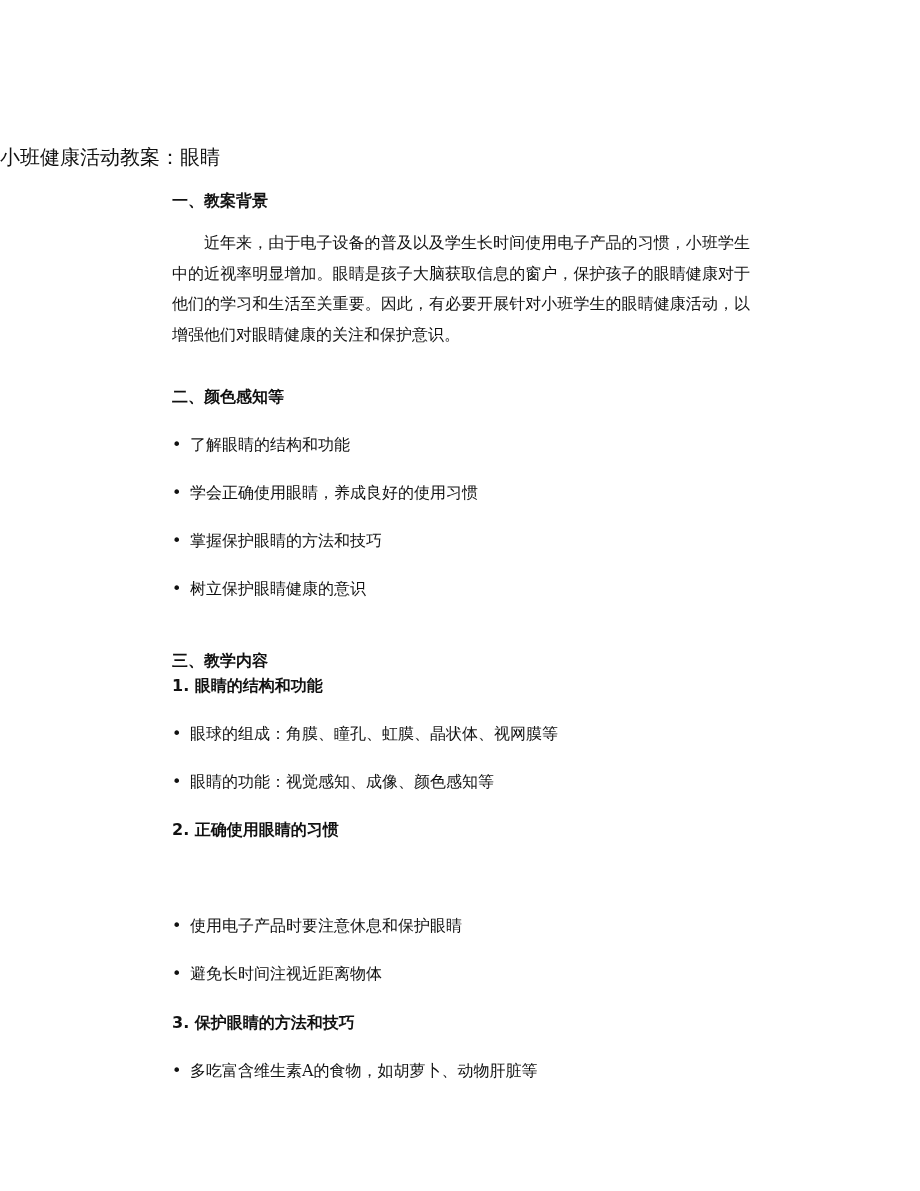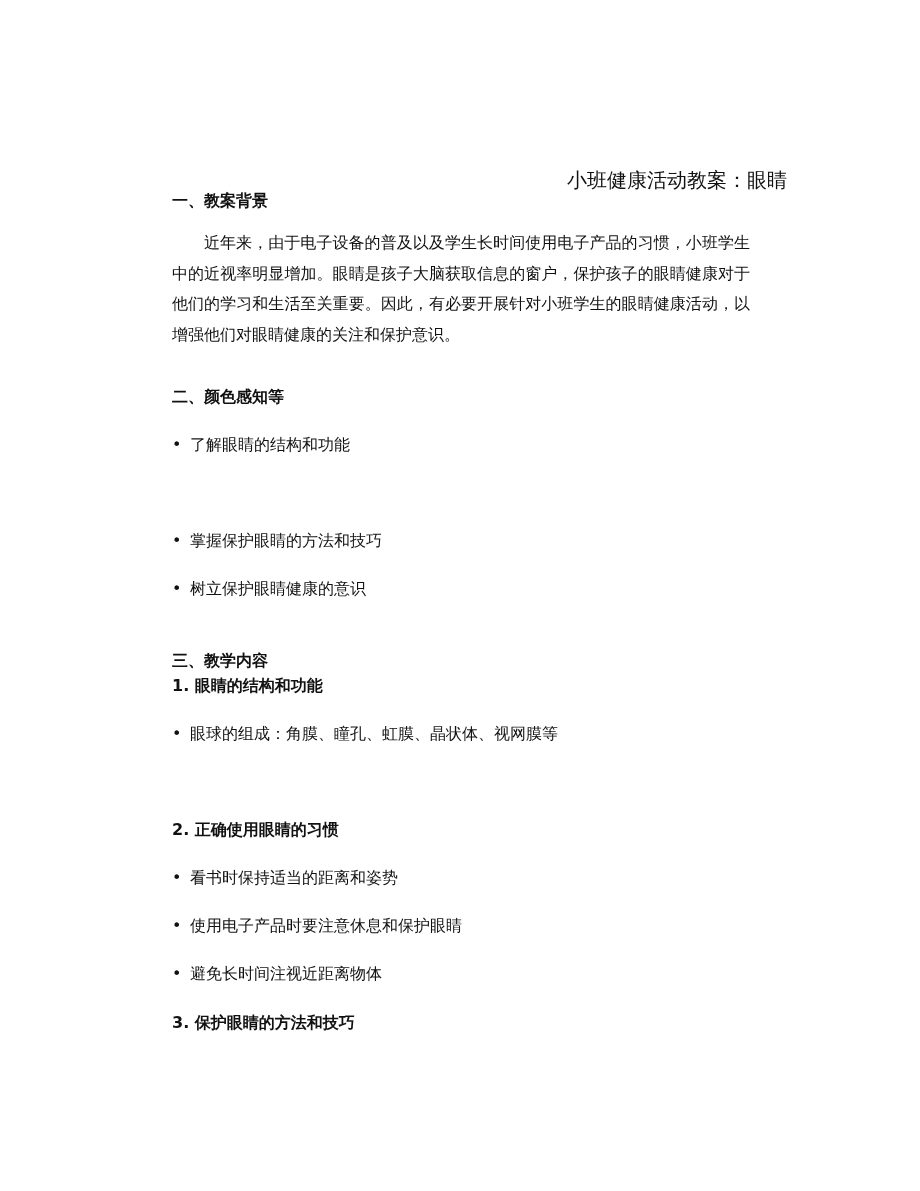--- a/index.html
+++ b/index.html
@@ -1,45 +1,47 @@
 <!DOCTYPE html>
 <html><head>
 <meta charset="utf-8">
 <style>
   html, body { margin: 0; padding: 0; background: #ffffff; }
   body { width: 920px; height: 1191px; position: relative; overflow: hidden;
          font-family: "DejaVu Serif", "Liberation Serif", serif; color: #111; }
   .page { position: absolute; left: 0; top: 0; width: 920px; height: 1191px; }
-  .title { position: absolute; left: 0; width: 787px; top: 143px; text-align: right;
-           font-size: 20px; line-height: 28px; font-family: "DejaVu Sans", "Liberation Sans", sans-serif; margin-top: 23px; }
+  .title { position: absolute; left: 0; width: 787px; top: 143px; text-align: left;
+           font-size: 20px; line-height: 28px; font-family: "DejaVu Sans", "Liberation Sans", sans-serif; }
   .h { position: absolute; left: 172px; font-size: 16px; line-height: 22px; font-weight: bold;
        font-family: "DejaVu Sans", "Liberation Sans", sans-serif; }
   .para { position: absolute; left: 172px; width: 578px; top: 228px; font-size: 16px;
           line-height: 30.5px; text-indent: 2em; text-align: justify; }
   .li { position: absolute; left: 172px; font-size: 16px; line-height: 22px; }
   .li .bullet { display: inline-block; width: 18px; font-family: "DejaVu Sans", sans-serif; }
 </style>
 </head>
 <body>
 
 <div class="page">
   <div class="title">小班健康活动教案：眼睛</div>
 
   <div class="h" style="top:190px">一、教案背景</div>
   <div class="para">近年来，由于电子设备的普及以及学生长时间使用电子产品的习惯，小班学生中的近视率明显增加。眼睛是孩子大脑获取信息的窗户，保护孩子的眼睛健康对于他们的学习和生活至关重要。因此，有必要开展针对小班学生的眼睛健康活动，以增强他们对眼睛健康的关注和保护意识。</div>
 
   <div class="h" style="top:386px">二、颜色感知等</div>
   <div class="li" style="top:434px"><span class="bullet">•</span><span>了解眼睛的结构和功能</span></div>
+  <div class="li" style="top:482px"><span class="bullet">•</span><span>学会正确使用眼睛，养成良好的使用习惯</span></div>
   <div class="li" style="top:530px"><span class="bullet">•</span><span>掌握保护眼睛的方法和技巧</span></div>
   <div class="li" style="top:578px"><span class="bullet">•</span><span>树立保护眼睛健康的意识</span></div>
 
   <div class="h" style="top:650px">三、教学内容</div>
 
   <div class="h" style="top:675px">1.  眼睛的结构和功能</div>
   <div class="li" style="top:723px"><span class="bullet">•</span><span>眼球的组成：角膜、瞳孔、虹膜、晶状体、视网膜等</span></div>
+  <div class="li" style="top:771px"><span class="bullet">•</span><span>眼睛的功能：视觉感知、成像、颜色感知等</span></div>
 
   <div class="h" style="top:819px">2.  正确使用眼睛的习惯</div>
-  <div class="li" style="top:867px"><span class="bullet">•</span><span>看书时保持适当的距离和姿势</span></div>
   <div class="li" style="top:915px"><span class="bullet">•</span><span>使用电子产品时要注意休息和保护眼睛</span></div>
   <div class="li" style="top:963px"><span class="bullet">•</span><span>避免长时间注视近距离物体</span></div>
 
   <div class="h" style="top:1012px">3.  保护眼睛的方法和技巧</div>
+  <div class="li" style="top:1060px"><span class="bullet">•</span><span>多吃富含维生素A的食物，如胡萝卜、动物肝脏等</span></div>
 </div>
 
 </body></html>

